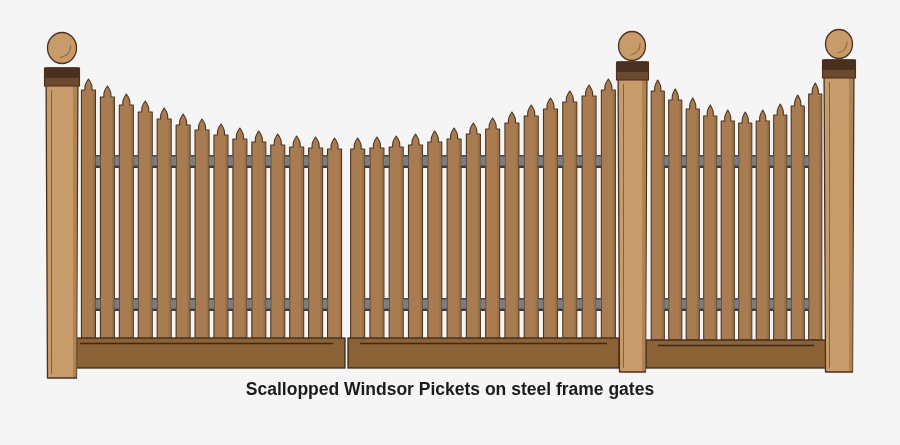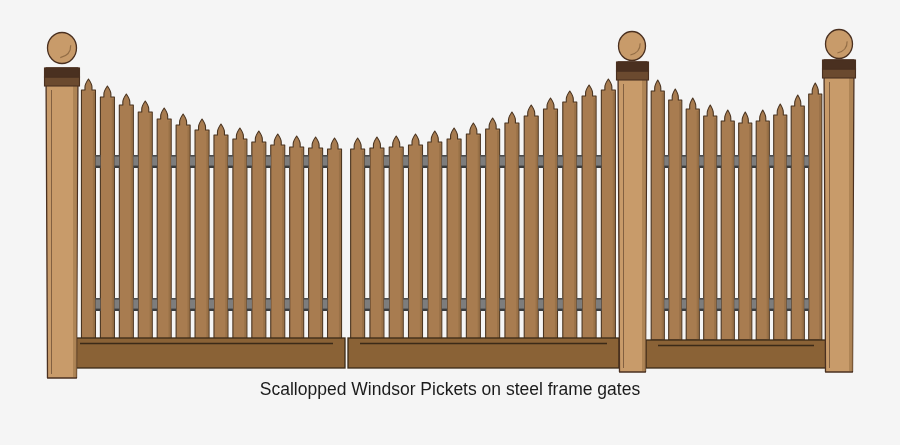--- a/index.html
+++ b/index.html
@@ -2,21 +2,21 @@
 <html><head>
 <meta charset="utf-8">
 <style>
   html,body{margin:0;padding:0;}
   body{
     width:900px;height:445px;
     background:#f5f5f5;
     font-family:"Liberation Sans", sans-serif;
     overflow:hidden;
   }
-  #stage{position:relative;width:900px;height:445px;}
+  #stage{position:relative;width:900px;height:445px;font-weight:bold;}
   #fence-svg{display:block;width:900px;height:445px;}
   .caption-text{
     font-family:"Liberation Sans", sans-serif;
     font-size:17.5px;
     fill:#1b1b1b;
     text-anchor:middle;
     dominant-baseline:alphabetic;
   }
 </style>
 </head>

